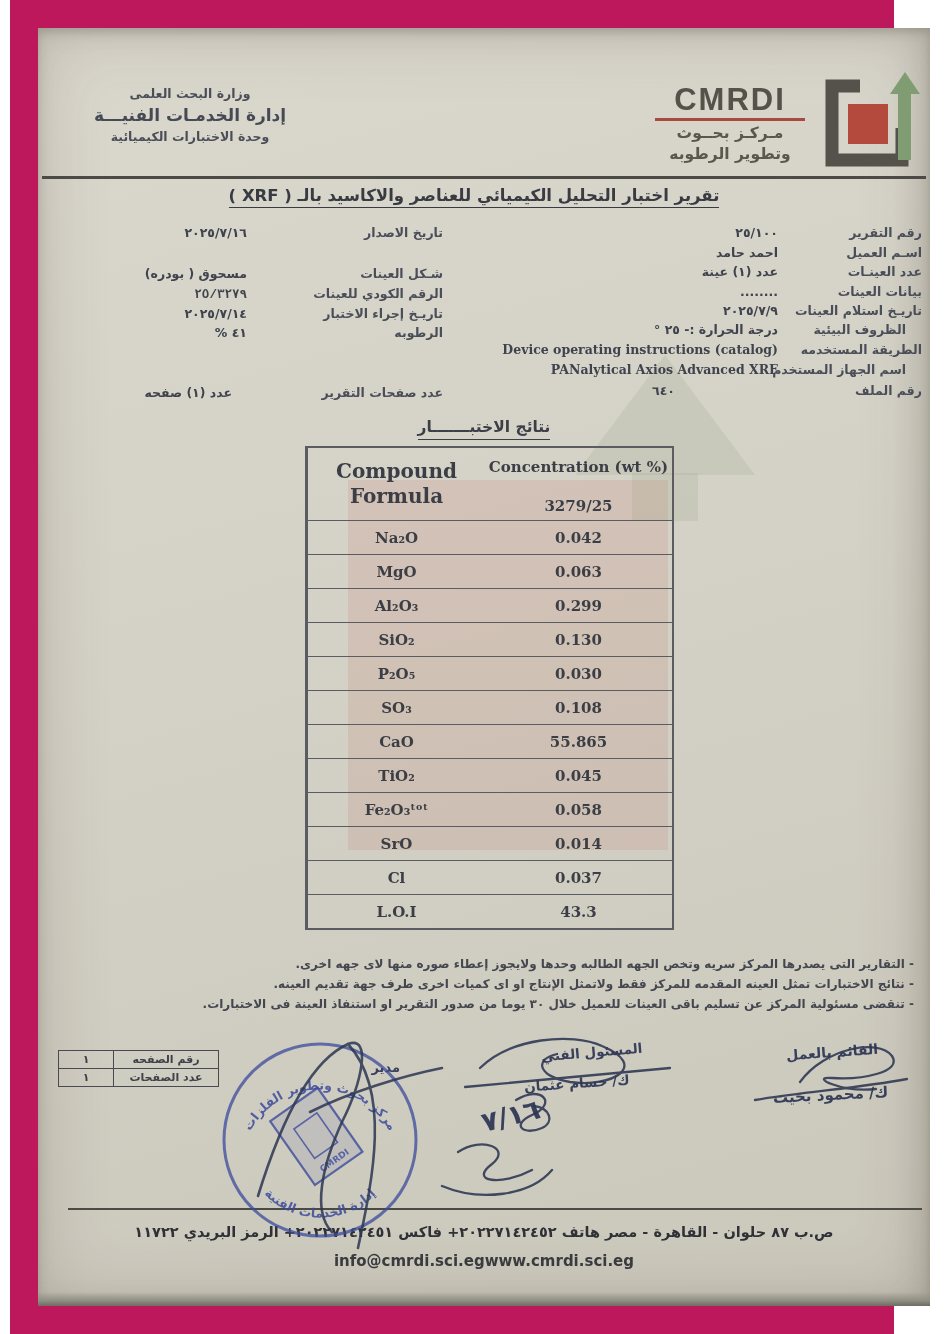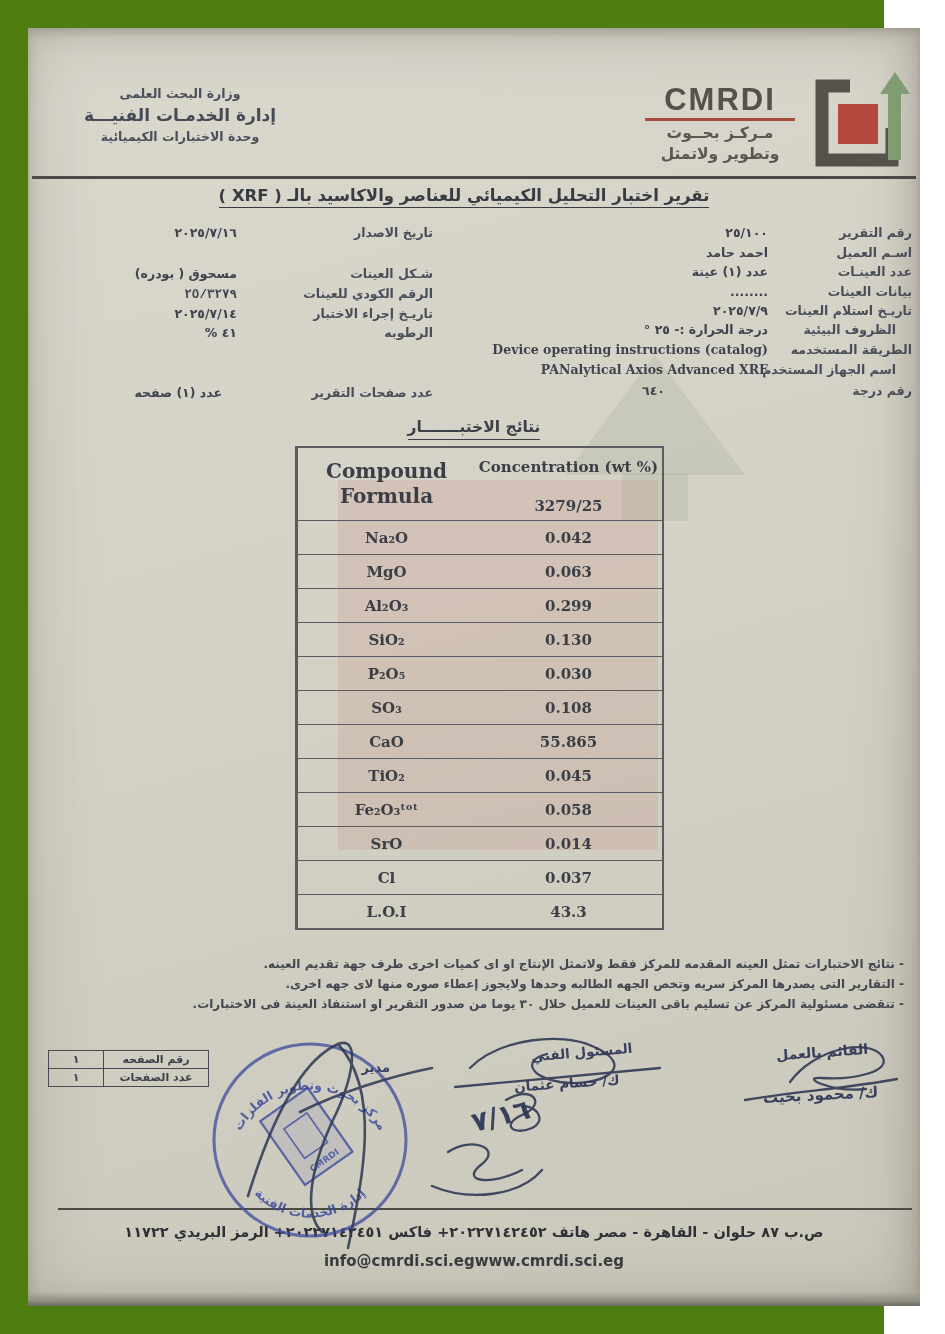--- a/index.html
+++ b/index.html
@@ -1,16 +1,16 @@
 <!DOCTYPE html>
 <html lang="ar"><head>
 <meta charset="utf-8">
 <style>
   html,body{margin:0;padding:0;background:#ffffff;width:945px;height:1334px;overflow:hidden;}
-  #page{position:relative;width:884px;height:1334px;background:#4d7c0f;font-family:"DejaVu Sans",sans-serif;}
+  #page{position:relative;width:884px;height:1334px;background:#be185d;font-family:"DejaVu Sans",sans-serif;margin-left:10px;}
   .paper{position:absolute;left:28px;top:28px;width:892px;height:1278px;
     background:linear-gradient(165deg,#dad7cd 0%,#d4d1c6 45%,#cac7bb 100%);
     box-shadow:inset 0 0 70px rgba(80,75,60,.22), inset -10px 0 28px rgba(80,75,60,.15), inset 0 4px 10px rgba(80,75,60,.25);}
   .paper-edge{position:absolute;left:0;right:0;bottom:0;height:14px;
     background:linear-gradient(to bottom, rgba(120,117,106,0) 0%, #928f84 60%, #6e6c63 100%);}
   
   .wm-square{position:absolute;left:310px;top:452px;width:320px;height:370px;background:rgba(195,120,108,0.17);}
   .wm-arrow-head{position:absolute;left:537px;top:327px;width:0;height:0;
     border-left:90px solid transparent;border-right:90px solid transparent;border-bottom:120px solid rgba(150,165,135,0.20);}
   .wm-arrow-stem{position:absolute;left:594px;top:445px;width:66px;height:48px;background:rgba(150,165,135,0.20);}
@@ -81,21 +81,21 @@
       <div class="l1">وزارة البحث العلمى</div>
       <div class="l2">إدارة الخدمـات الفنيـــة</div>
       <div class="l3">وحدة الاختبارات الكيميائية</div>
     </div>
 
     <div class="logo-text">
       <div class="logo-acronym">CMRDI</div>
       <div class="logo-underline"></div>
       <div class="logo-ar">
         <div>مـركـز بحــوث</div>
-        <div>وتطوير ولاتمثل</div>
+        <div>وتطوير الرطوبه</div>
       </div>
     </div>
     <svg class="logo-mark" width="118" height="104" viewBox="0 0 118 104">
       <path d="M 52 16 L 24 16 L 24 90 L 94 90 L 94 58" fill="none" stroke="#55524b" stroke-width="13"></path>
       <rect x="40" y="34" width="40" height="40" fill="#b44a3e"></rect>
       <rect x="90" y="22" width="13" height="68" fill="#7f9c72"></rect>
       <polygon points="82,24 112,24 97,2" fill="#7f9c72"></polygon>
     </svg>
 
     <div class="rule" style="left:4px;right:4px;top:148px;"></div>
@@ -111,21 +111,21 @@
     <span class="flab" style="right:8px;top:256px;">بيانات العينات</span>
     <span class="fval" style="right:152px;top:256px;">........</span>
     <span class="flab" style="right:8px;top:275px;">تاريـخ استلام العينات</span>
     <span class="fval" style="right:152px;top:275px;">٢٠٢٥/٧/٩</span>
     <span class="flab" style="right:24px;top:294px;">الظروف البيئية</span>
     <span class="fval" style="right:152px;top:294px;">درجة الحرارة :- ٢٥ °</span>
     <span class="flab" style="right:8px;top:314px;">الطريقة المستخدمه</span>
     <span class="fval" style="right:152px;top:314px;font-family:'DejaVu Serif',serif;font-weight:bold;">Device operating instructions (catalog)</span>
     <span class="flab" style="right:24px;top:334px;">اسم الجهاز المستخدم</span>
     <span class="fval" style="right:152px;top:334px;font-family:'DejaVu Serif',serif;font-weight:bold;">PANalytical Axios Advanced XRF</span>
-    <span class="flab" style="right:8px;top:355px;">رقم درجة</span>
+    <span class="flab" style="right:8px;top:355px;">رقم الملف</span>
     <span class="fval" style="right:255px;top:355px;">٦٤٠</span>
 
     <span class="flab" style="right:487px;top:197px;">تاريخ الاصدار</span>
     <span class="fval" style="right:683px;top:197px;">٢٠٢٥/٧/١٦</span>
     <span class="flab" style="right:487px;top:238px;">شـكل العينات</span>
     <span class="fval" style="right:683px;top:238px;">مسحوق ( بودره)</span>
     <span class="flab" style="right:487px;top:258px;">الرقم الكودي للعينات</span>
     <span class="fval" style="right:683px;top:258px;font-family:Liberation Mono, monospace;">٢٥/٣٢٧٩</span>
     <span class="flab" style="right:487px;top:278px;">تاريـخ إجراء الاختبار</span>
     <span class="fval" style="right:683px;top:278px;">٢٠٢٥/٧/١٤</span>
@@ -188,22 +188,22 @@
           <div class="tc-f">Cl</div>
           <div class="tc-v">0.037</div>
         </div>
       <div class="trow">
           <div class="tc-f">L.O.I</div>
           <div class="tc-v">43.3</div>
         </div>
     </div>
 
     <div class="notes">
+      <div>- التقارير التى يصدرها المركز سريه وتخص الجهه الطالبه وحدها ولايجوز إعطاء صوره منها لاى جهه اخرى.</div>
       <div>- نتائج الاختبارات تمثل العينه المقدمه للمركز فقط ولاتمثل الإنتاج او اى كميات اخرى طرف جهة تقديم العينه.</div>
-      <div>- التقارير التى يصدرها المركز سريه وتخص الجهه الطالبه وحدها ولايجوز إعطاء صوره منها لاى جهه اخرى.</div>
       <div>- تنقضى مسئولية المركز عن تسليم باقى العينات للعميل خلال ٣٠ يوما من صدور التقرير او استنفاذ العينة فى الاختبارات.</div>
     </div>
 
     <table class="ptable">
       <tbody>
           <tr>
         <td class="lblc">رقم الصفحه</td>
         <td class="valc">١</td>
       </tr>
       <tr>

